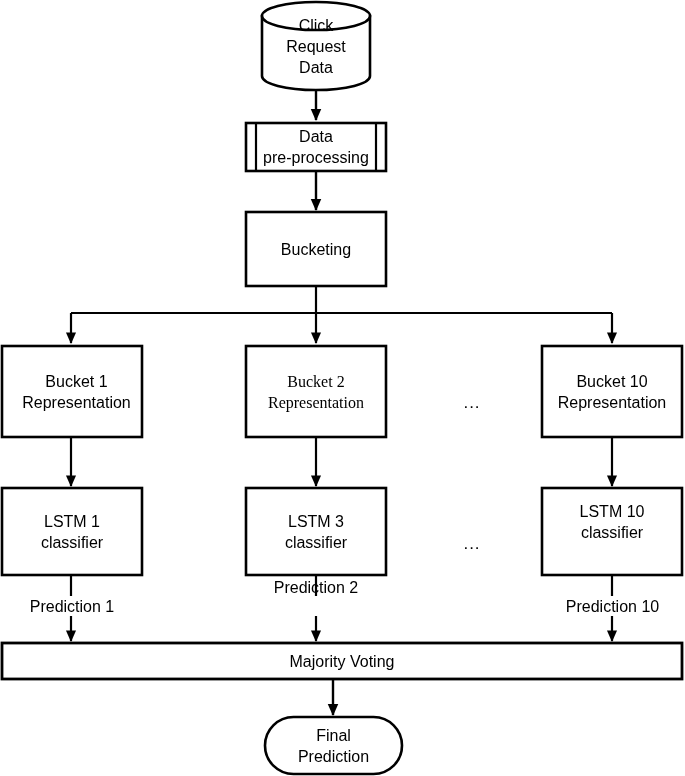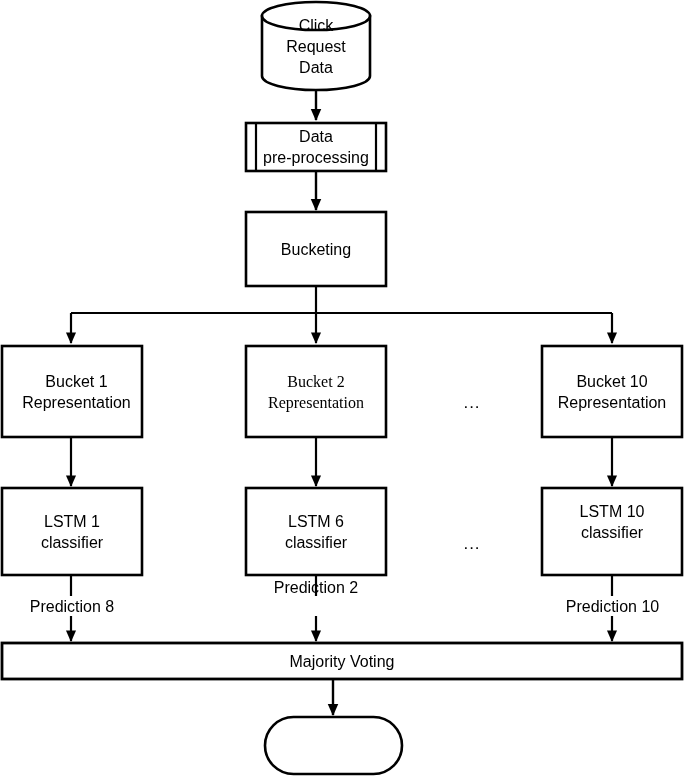--- a/index.html
+++ b/index.html
@@ -137,27 +137,29 @@
 Representation</div>
   <div class="node-label" style="left:246px; top:346px; width:140px; height:91px;font-family:Liberation Serif, serif;">Bucket 2
 Representation</div>
   <div class="node-label" style="left:542px; top:346px; width:140px; height:91px;">Bucket 10
 Representation</div>
 
   <div class="ellipsis-label" style="left:452px; top:393px; width:40px;">...</div>
 
   <div class="node-label" style="left:2px; top:488px; width:140px; height:87px;">LSTM 1
 classifier</div>
-  <div class="node-label" style="left:246px; top:488px; width:140px; height:87px;">LSTM 6
+  <div class="node-label" style="left:246px; top:488px; width:140px; height:87px;">LSTM 3
 classifier</div>
   <div class="node-label" style="left:542px; top:488px; width:140px; height:67px;">LSTM 10
 classifier</div>
 
   <div class="ellipsis-label" style="left:452px; top:534px; width:40px;">...</div>
 
-  <div class="edge-label" style="left:8px; top:597px; width:128px;">Prediction 8</div>
+  <div class="edge-label" style="left:8px; top:597px; width:128px;">Prediction 1</div>
   <div class="edge-label" style="left:252px; top:578px; width:128px;">Prediction 2</div>
   <div class="edge-label" style="left:545px; top:597px; width:135px;">Prediction 10</div>
 
   <div class="node-label" style="left:2px; top:643px; width:680px; height:36px;">Majority Voting</div>
 
+  <div class="node-label" style="left:265px; top:717px; width:137px; height:57px;">Final
+Prediction</div>
 
 </div>
 
 </body></html>

